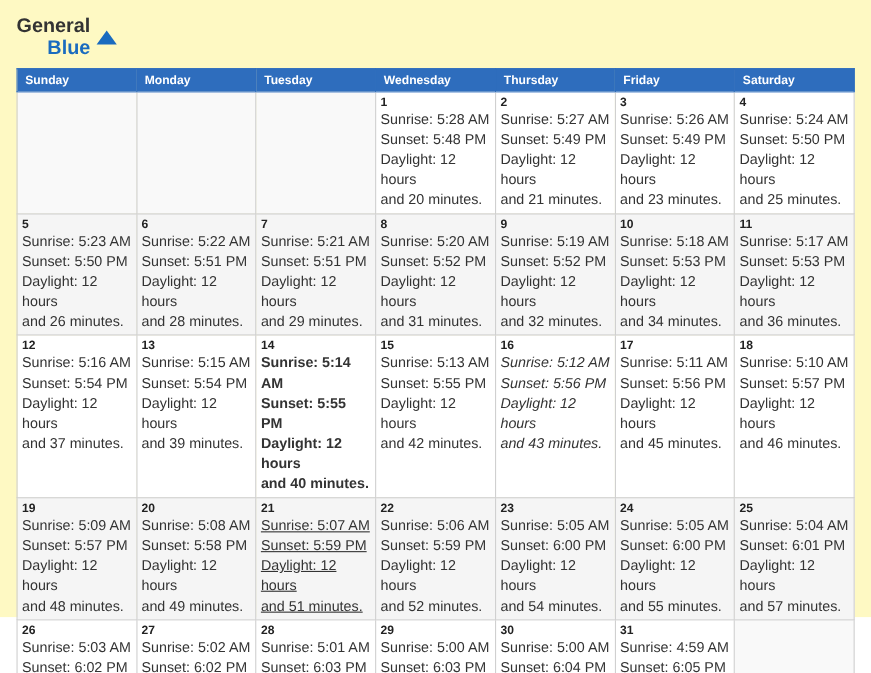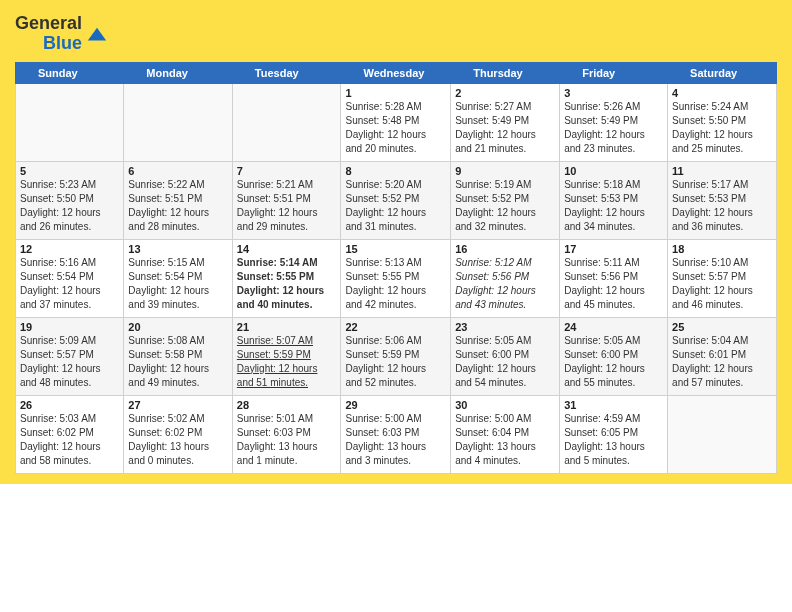--- a/index.html
+++ b/index.html
@@ -5,22 +5,22 @@
     * { box-sizing: border-box; margin: 0; padding: 0; }
     body {
       font-family: Arial, sans-serif;
       background: #fff;
       width: 792px;
       height: 612px;
       overflow: hidden;
     }
     .page {
       width: 792px;
-      height: 484px;
-      background: #fde047;
+      height: 561px;
+      background: #fef9c3;
       padding: 10px 15px 10px 15px;
     }
     .header {
       display: flex;
       justify-content: space-between;
       align-items: flex-start;
       margin-bottom: 8px;
     }
     .logo {
       display: flex;
@@ -58,21 +58,21 @@
     .calendar {
       width: 100%;
       border-collapse: collapse;
       border: 1px solid #ccc;
     }
     .calendar th {
       background: #2e6dbd;
       color: #fff;
       font-size: 11px;
       font-weight: bold;
-      padding: 4px 22px;
+      padding: 4px 7px;
       text-align: left;
       border: 1px solid #2e6dbd;
     }
     .calendar td {
       border: 1px solid #d0d0d0;
       vertical-align: top;
       padding: 3px 4px;
       width: 110px;
       background: #fff;
       height: 78px;
@@ -80,21 +80,21 @@
     .calendar tr:nth-child(even) td {
       background: #f5f5f5;
     }
     .day-num {
       font-size: 11px;
       font-weight: bold;
       color: #222;
       margin-bottom: 1px;
     }
     .day-info {
-      font-size: 10px;
+      font-size: 13px;
       color: #333;
       line-height: 1.4;
     }
     .empty {
       background: #f9f9f9 !important;
     }
   </style>
 </head>
 <body>
 

